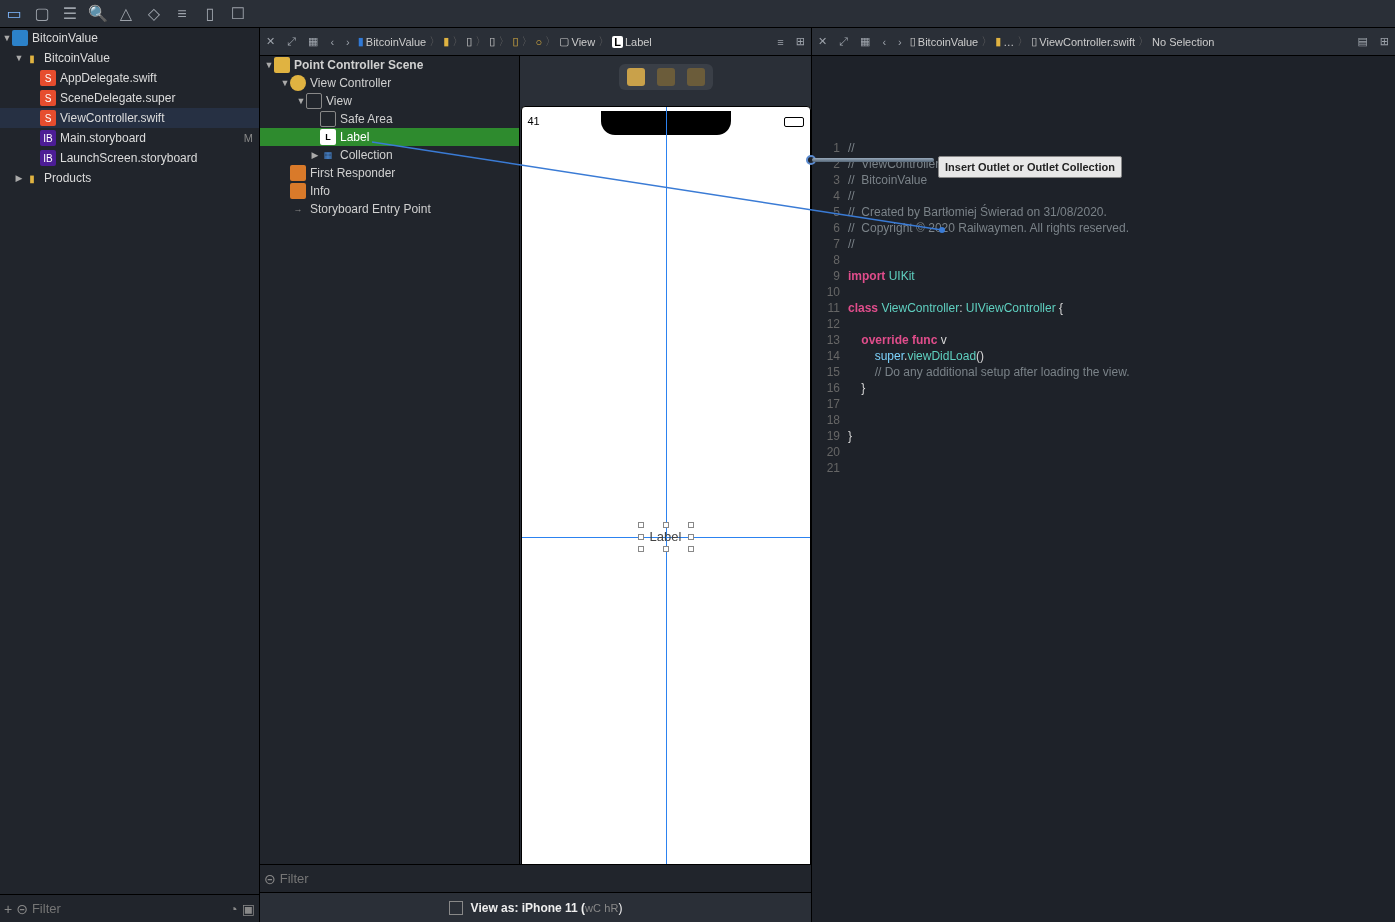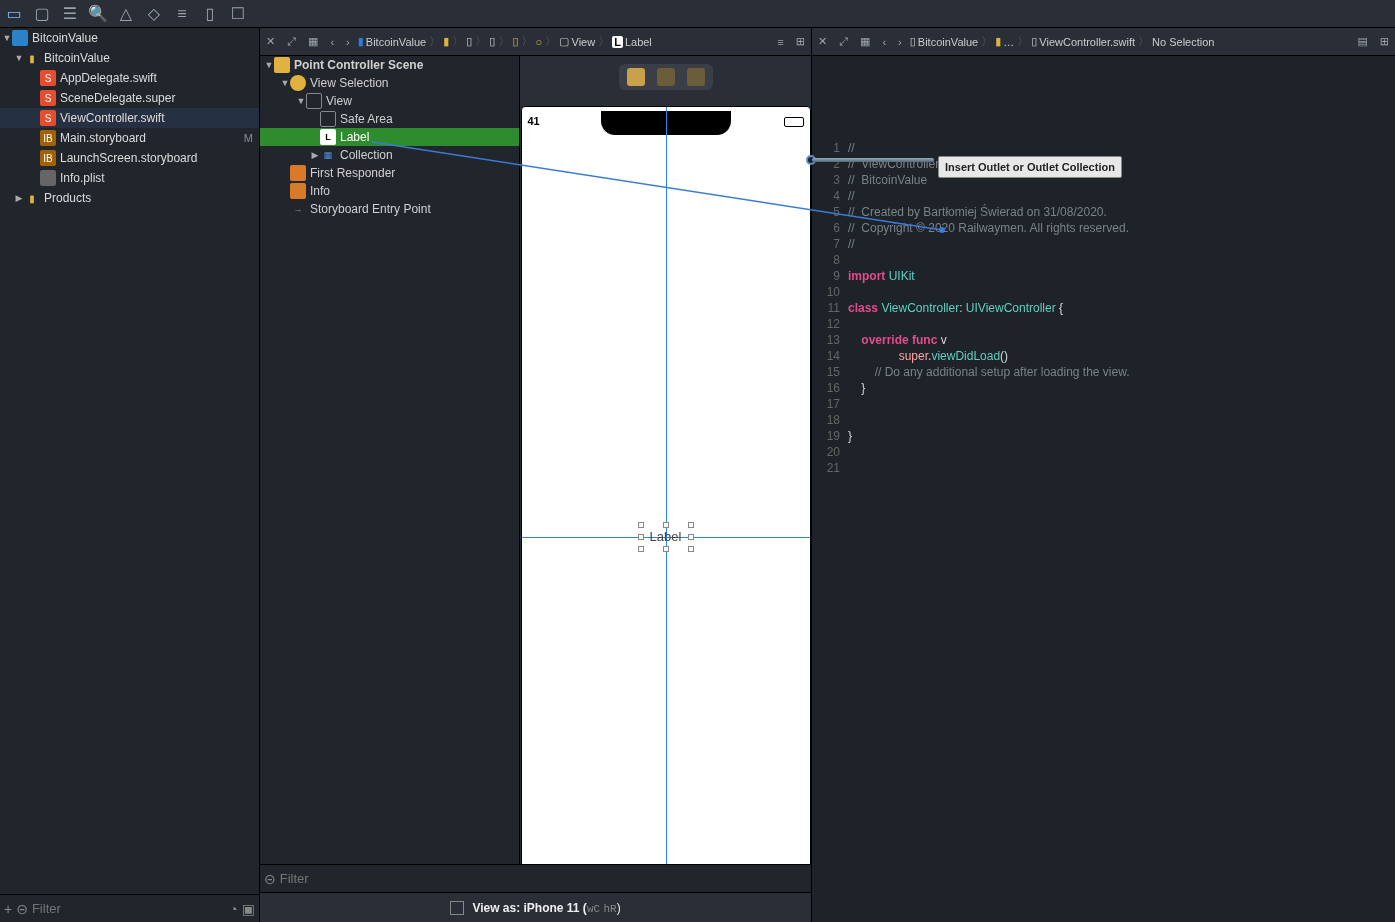--- a/index.html
+++ b/index.html
@@ -12,21 +12,21 @@
 .navigator { width: 260px; }
 .nav-tree { flex: 1; overflow: auto; font-size: 12px; }
 .nav-row { display: flex; align-items: center; height: 20px; padding-left: 4px; cursor: pointer; }
 .nav-row.selected { background: #3a5f9f33; }
 .nav-row .disc { width: 10px; text-align: center; color: #aaa; font-size: 9px; }
 .nav-row .icon { width: 16px; height: 16px; margin-right: 4px; display: inline-flex; align-items:center; justify-content:center; font-size:10px; }
 .nav-row .label { flex:1; color:#dcdcdc; }
 .nav-row .status { color:#888; font-size:11px; margin-right:6px; }
 .folder-icon { color:#e0b341; }
 .swift-icon { background:#e64d2e; color:#fff; border-radius:2px; font-size:8px; width:14px; height:14px; }
-.xib-icon { background:#a16207; color:#fff; border-radius:2px; width:14px; height:14px; font-size:8px;}
+.xib-icon { background:#4c1d95; color:#fff; border-radius:2px; width:14px; height:14px; font-size:8px;}
 .plist-icon { background:#666; border-radius:2px; width:14px; height:14px; }
 .assets-icon { background:#2c82c9; border-radius:2px; width:14px; height:14px; }
 .proj-icon { background:#2c82c9; border-radius:2px; width:14px; height:14px; }
 .filterbar { height: 28px; border-top:1px solid #000; display:flex; align-items:center; padding:0 4px; gap:4px; }
 .filterbar input { flex:1; background:transparent; border:none; color:#ccc; font-size:13px; outline:none; }
 .filterbar .fbtn { color:#888; font-size:14px; cursor:pointer; }
 
 .ib-panel { width: 552px; display:flex; flex-direction:column; }
 .jumpbar { height:28px; background:#2a2f37; display:flex; align-items:center; font-size:11px; color:#ccc; border-bottom:1px solid #000; }
 .jumpbar .jbtn { padding:0 6px; color:#9da3ab; cursor:pointer; }
@@ -36,46 +36,46 @@
 .outline-row { display:flex; align-items:center; height:18px; cursor:pointer; }
 .outline-row.selected { background:#2e8b2e; color:#fff; }
 .outline-row .disc { width:10px; text-align:center; color:#aaa; font-size:9px;}
 .outline-row .oicon { width:16px; height:16px; margin-right:4px; display:inline-flex; align-items:center; justify-content:center; border-radius:2px; font-size:9px;}
 .canvas-wrap { flex:1; background:#2a2f37; position:relative; overflow:hidden; }
 .canvas-toolbar { position:absolute; top:8px; left:50%; transform:translateX(-50%); background:#3a3f47; border-radius:6px; padding:4px 8px; display:flex; gap:12px; z-index:5;}
 .canvas-toolbar .ctbtn { width:18px; height:18px; border-radius:3px; background:#c9a14a; cursor:pointer;}
 .canvas-toolbar .ctbtn.dim { background:#6b5c3a; }
 .phone { position:absolute; left:50%; top:50px; transform:translateX(-50%); width:290px; height:780px; background:#fff; border:1px solid #000; border-radius:4px; }
 .notch { position:absolute; top:4px; left:50%; transform:translateX(-50%); width:130px; height:24px; background:#000; border-radius:0 0 14px 14px; }
-.phone .clock { position:absolute; top:8px; left:6px; font-size:11px; font-weight:700; color:#000;}
+.phone .clock { position:absolute; top:8px; left:6px; font-size:11px; font-weight:400; color:#000;}
 .phone .batt { position:absolute; top:10px; right:6px; width:20px; height:10px; border:1px solid #000; border-radius:2px;}
 .guide-v { position:absolute; top:0; bottom:0; width:1px; background:#2c82f0; left:50%; }
 .guide-h { position:absolute; left:0; right:0; height:1px; background:#2c82f0; top:430px; }
 .sel-label { position:absolute; left:50%; top:422px; transform:translateX(-50%); font-size:13px; color:#444; }
 .sel-handles { position:absolute; width:50px; height:24px; left:50%; top:418px; transform:translateX(-50%); }
 .sel-handles .h { position:absolute; width:6px; height:6px; background:#fff; border:1px solid #888; }
 .sel-handles .tl{top:-3px;left:-3px;} .sel-handles .tr{top:-3px;right:-3px;}
 .sel-handles .bl{bottom:-3px;left:-3px;} .sel-handles .br{bottom:-3px;right:-3px;}
 .sel-handles .tm{top:-3px;left:50%;margin-left:-3px;} .sel-handles .bm{bottom:-3px;left:50%;margin-left:-3px;}
 .sel-handles .ml{left:-3px;top:50%;margin-top:-3px;} .sel-handles .mr{right:-3px;top:50%;margin-top:-3px;}
 .canvas-bottom { height:30px; background:#2a2f37; border-top:1px solid #000; display:flex; align-items:center; justify-content:center; font-size:12px; color:#eee; gap:8px;}
 .canvas-bottom .sq { width:14px; height:14px; border:1px solid #888; }
-.canvas-bottom .sub { color:#888; font-size:11px;font-family:Liberation Mono, monospace;}
+.canvas-bottom .sub { color:#888; font-size:11px;}
 
 .editor-panel { flex:1; min-width:0; display:flex; flex-direction:column; background:#1e2229; }
 .editor-panel .jumpbar { background:#2a2f37; }
 .gutter { color:#666; text-align:right; padding-right:8px; width:36px; display:inline-block; user-select:none;}
 .code { font-family: "SF Mono", Menlo, monospace; font-size:12px; line-height:16px; padding:4px 0; white-space:pre; position:relative; }
 .cline { display:flex; }
 .ctoken-comment { color:#7a8288; }
 .ctoken-keyword { color:#e04d8b; font-weight:600; }
 .ctoken-type { color:#5fd0c0; }
 .ctoken-func { color:#5fd0c0; }
 .ctoken-plain { color:#d6d6d6; }
-.ctoken-super { color:#fca5a5;margin-left:24px; }
+.ctoken-super { color:#7dd3fc; }
 .outlet-tip { position:absolute; left:126px; top:100px; background:#e8e8e8; color:#222; font-size:11px; font-weight:600; padding:2px 6px; border:1px solid #888; border-radius:2px; z-index:20;}
 .outlet-line { position:absolute; left:0; top:98px; height:12px; width:130px; z-index:15; }
 .outlet-line .bar { position:absolute; top:4px; left:0; right:8px; height:4px; background:linear-gradient(#9ab, #567); border-radius:2px;}
 .outlet-line .ring { position:absolute; left:-6px; top:1px; width:10px; height:10px; border:2px solid #5b8bd0; border-radius:50%; background:#1e2229;}
 svg.dragline { position:absolute; top:0; left:0; pointer-events:none; z-index:50; }
 
 .sm-icon { font-size:11px; }
 </style>
 </head>
 <body>
@@ -120,24 +120,20 @@
       </div>
       <div class="nav-row" style="padding-left:40px;">
         <span class="icon xib-icon">IB</span>
         <span class="label">Main.storyboard</span>
         <span class="status">M</span>
       </div>
       <div class="nav-row" style="padding-left:40px;">
         <span class="icon xib-icon">IB</span>
         <span class="label">LaunchScreen.storyboard</span>
       </div>
-      <div class="nav-row" style="padding-left:40px;">
-        <span class="icon plist-icon"></span>
-        <span class="label">Info.plist</span>
-      </div>
       <div class="nav-row" style="padding-left:14px;">
         <span class="disc">▶</span>
         <span class="icon folder-icon">▮</span>
         <span class="label">Products</span>
       </div>
     </div>
     <div class="filterbar">
       <span class="fbtn">+</span>
       <span class="fbtn sm-icon">⊝</span>
       <input placeholder="Filter" style="">
@@ -185,21 +181,21 @@
     <div style="display:flex; flex:1; min-height:0;">
       <div class="outline" style="width:260px; border-right:1px solid #000;">
         <div class="outline-row" style="padding-left:4px;">
           <span class="disc">▼</span>
           <span class="oicon" style="background:#e0b341;"></span>
           <b>Point Controller Scene</b>
         </div>
         <div class="outline-row" style="padding-left:20px;">
           <span class="disc">▼</span>
           <span class="oicon" style="background:#e0b341;border-radius:50%;"></span>
-          <span>View Selection</span>
+          <span>View Controller</span>
         </div>
         <div class="outline-row" style="padding-left:36px;">
           <span class="disc">▼</span>
           <span class="oicon" style="border:1px solid #888;"></span>
           <span>View</span>
         </div>
         <div class="outline-row" style="padding-left:60px;">
           <span class="oicon" style="border:1px solid #888;"></span>
           <span>Safe Area</span>
         </div>

